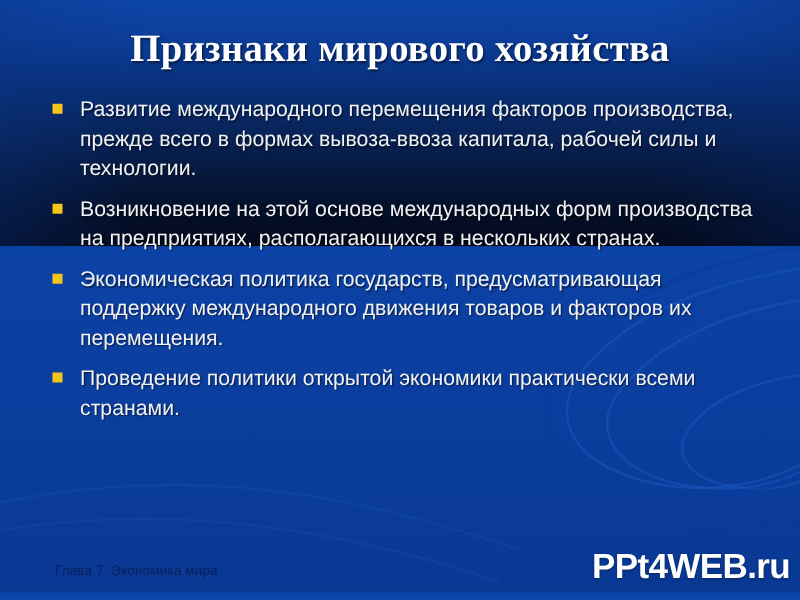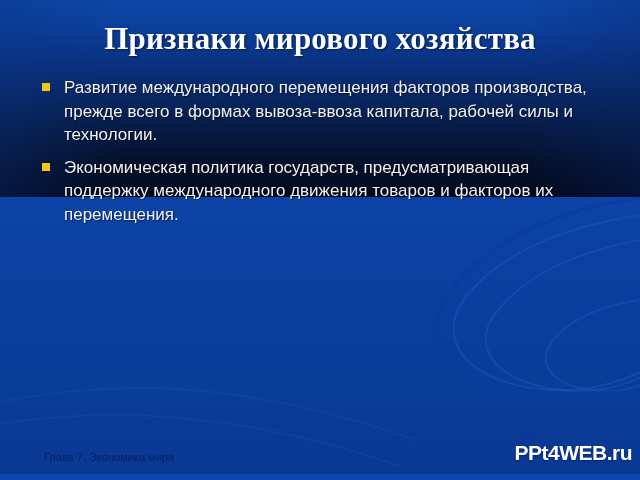--- a/index.html
+++ b/index.html
@@ -143,21 +143,21 @@
     line-height: 14px;
     white-space: nowrap;
   }
 
   
   .watermark {
     position: absolute;
     right: 8px;
     bottom: 10px;
     color: #ffffff;
-    font-size: 21px;
+    font-size: 28px;
     font-weight: bold;
     letter-spacing: -0.5px;
     line-height: 34px;
     text-shadow: 0 1px 2px rgba(0,0,0,0.35);
     white-space: nowrap;
   }
 </style>
 </head>
 <body>
 
@@ -191,26 +191,34 @@
 
   <div class="title">Признаки мирового хозяйства</div>
 
   <div class="content">
 
     <div class="bullet-item">
       <span class="bullet-marker"></span>
       <span class="bullet-text">Развитие международного перемещения факторов производства, прежде всего в формах вывоза-ввоза капитала, рабочей силы и технологии.</span>
     </div>
 
+    <div class="bullet-item">
+      <span class="bullet-marker"></span>
+      <span class="bullet-text">Возникновение на этой основе международных форм производства на предприятиях, располагающихся в нескольких странах.</span>
+    </div>
 
     <div class="bullet-item">
       <span class="bullet-marker"></span>
       <span class="bullet-text">Экономическая политика государств, предусматривающая поддержку международного движения товаров и факторов их перемещения.</span>
     </div>
 
+    <div class="bullet-item">
+      <span class="bullet-marker"></span>
+      <span class="bullet-text">Проведение политики открытой экономики практически всеми странами.</span>
+    </div>
 
   </div>
 
   <div class="footer-left">Глава 7. Экономика мира</div>
 
 
   <div class="watermark">PPt4WEB.ru</div>
 
 </div>
 

